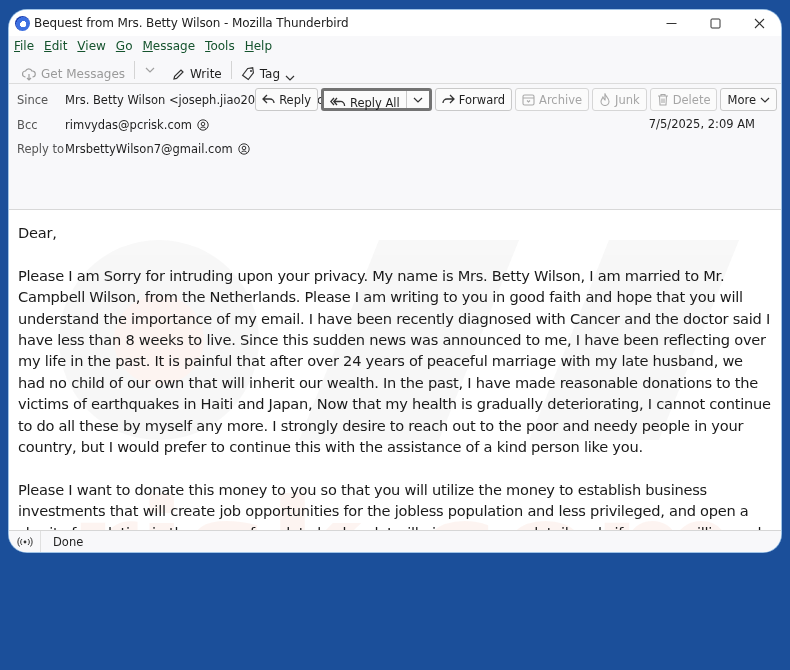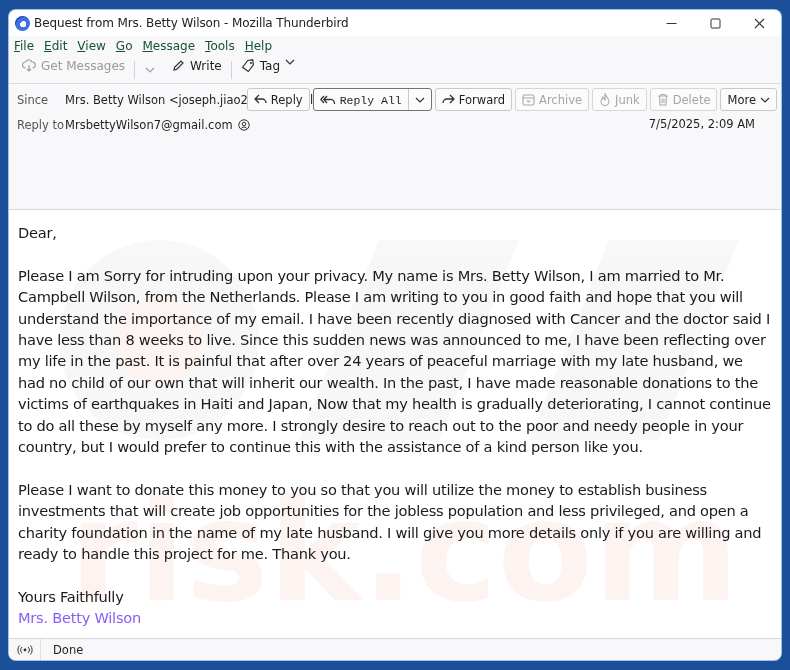--- a/index.html
+++ b/index.html
@@ -6,23 +6,23 @@
     html, body { width: 790px; height: 670px; overflow: hidden; }
     body {
       background: #1b4f9a;
       font-family: "DejaVu Sans", "Liberation Sans", sans-serif;
       color: #1f1f1f;
       position: relative;
     }
     .window {
       position: absolute;
       left: 9px; top: 10px;
-      width: 772px; height: 650px;
+      width: 772px; height: 542px;
       background: #ffffff;
-      border-radius: 7px;
+      border-radius: 18px;
       overflow: hidden;
       box-shadow: 0 0 0 1px #9fc3e6;
       display: flex; flex-direction: column;
     }
     
     .titlebar {
       height: 26px; display: flex; align-items: center;
       background: #ffffff; padding-left: 6px; position: relative;
     }
     .app-icon {
@@ -41,21 +41,21 @@
     .menubar {
       height: 20px; background: #f8f8fa; display: flex; align-items: center; padding-left: 5px;
     }
     .menu-item { font-size: 12px; margin-right: 10px; color: #14532d; }
     .menu-item u { text-decoration: underline; }
     
     .toolbar {
       height: 28px; background: #f8f8fa; display: flex; align-items: center; padding-left: 8px;
       border-bottom: 1px solid #dcdcdc;
     }
-    .tb-btn { display: flex; align-items: flex-start; font-size: 12px; color: #1f1f1f; padding: 0 5px; height: 22px; }
+    .tb-btn { display: flex; align-items: flex-end; font-size: 12px; color: #1f1f1f; padding: 0 5px; height: 22px; }
     .tb-btn.disabled { color: #9a9a9a; }
     .tb-btn svg { margin-right: 5px; }
     .tb-sep { width: 1px; height: 18px; background: #d4d4d4; margin: 0 4px; }
     .tb-chev { display:flex; align-items:center; padding: 0 6px; height: 22px; }
     
     .header-pane {
       background: #f8f8fa; border-bottom: 1px solid #d8d8d8;
       position: relative; height: 126px; padding-top: 4px;
     }
     .hrow { display: flex; align-items: center; height: 24.5px; font-size: 11.5px; }
@@ -66,21 +66,21 @@
     .action-bar {
       position: absolute; top: 4px; right: 4px; display: flex; gap: 3px;
     }
     .abtn {
       display: flex; align-items: center; height: 23px; padding: 0 6px;
       border: 1px solid #c9c9c9; border-radius: 3px; background: #fbfbfb;
       font-size: 11.5px; color: #1f1f1f;
     }
     .abtn.disabled { color: #a5a5a5; border-color: #d6d6d6; }
     .abtn svg { margin-right: 4px; }
-    .abtn-group { display: flex; border: 1px solid #737373; border-radius: 3px; background: #fbfbfb; height: 23px; font-family: Liberation Mono, monospace; }
+    .abtn-group { display: flex; border: 3px solid #737373; border-radius: 3px; background: #fbfbfb; height: 23px; }
     .abtn-group .abtn { border: none; border-radius: 0; background: transparent; }
     .abtn-group .split { border-left: 1px solid #c9c9c9; padding: 0 6px; display: flex; align-items: center; }
     .date-text { position: absolute; right: 26px; top: 33px; font-size: 11.5px; color: #1f1f1f; }
     
     .msg-body {
       flex: 1; position: relative; padding: 12px 9px 0 9px;
       font-family: "DejaVu Sans", sans-serif;
       font-size: 14.6px; line-height: 21.4px; color: #1a1a1a;
       overflow: hidden;
       letter-spacing: -0.25px;
@@ -167,20 +167,31 @@
           <path d="M1 1 L5 5 L9 1" fill="none" stroke="#333" stroke-width="1.2"></path>
         </svg>
     </div>
   </div>
 
   <div class="header-pane">
     <div class="hrow">
       <span class="hlabel">Since</span>
       <span class="hvalue">
         <span>Mrs. Betty Wilson &lt;joseph.jiao2013@gmail.com&gt;</span>
+        <svg class="contact-icon" viewBox="0 0 12 12">
+            <circle cx="6" cy="6" r="5.2" fill="none" stroke="#333" stroke-width="1"></circle>
+            <circle cx="6" cy="5" r="1.8" fill="none" stroke="#333" stroke-width="1"></circle>
+            <path d="M2.8 9.8 A3.5 3 0 0 1 9.2 9.8" fill="none" stroke="#333" stroke-width="1"></path>
+          </svg>
+      </span>
+    </div>
+    <div class="hrow">
+      <span class="hlabel">Bcc</span>
+      <span class="hvalue">
+        <span>rimvydas@pcrisk.com</span>
         <svg class="contact-icon" viewBox="0 0 12 12">
             <circle cx="6" cy="6" r="5.2" fill="none" stroke="#333" stroke-width="1"></circle>
             <circle cx="6" cy="5" r="1.8" fill="none" stroke="#333" stroke-width="1"></circle>
             <path d="M2.8 9.8 A3.5 3 0 0 1 9.2 9.8" fill="none" stroke="#333" stroke-width="1"></path>
           </svg>
       </span>
     </div>
     <div class="hrow">
       <span class="hlabel">Reply to</span>
       <span class="hvalue">

